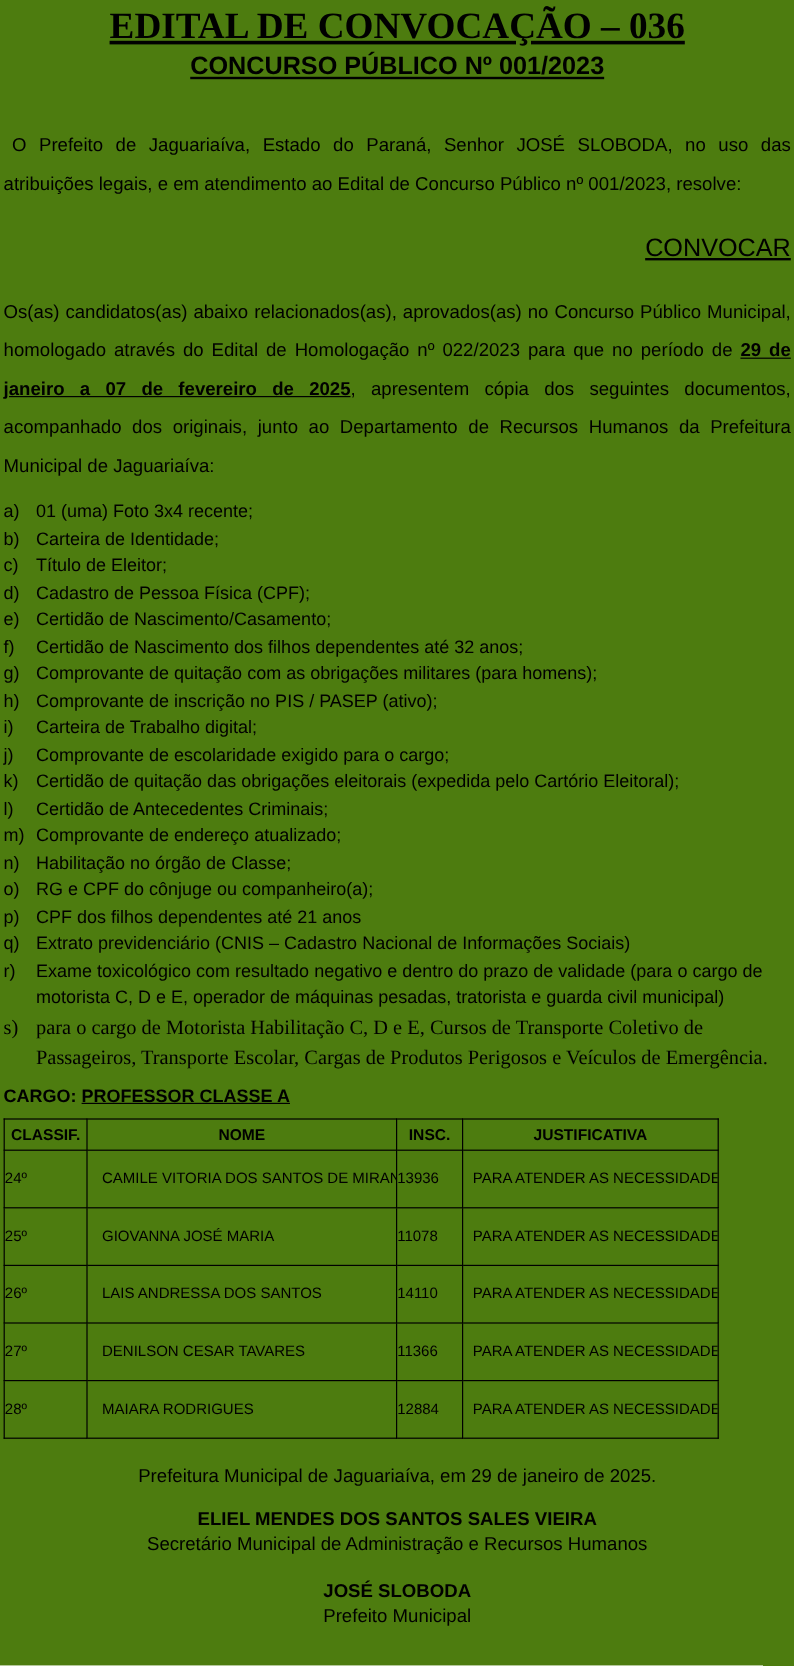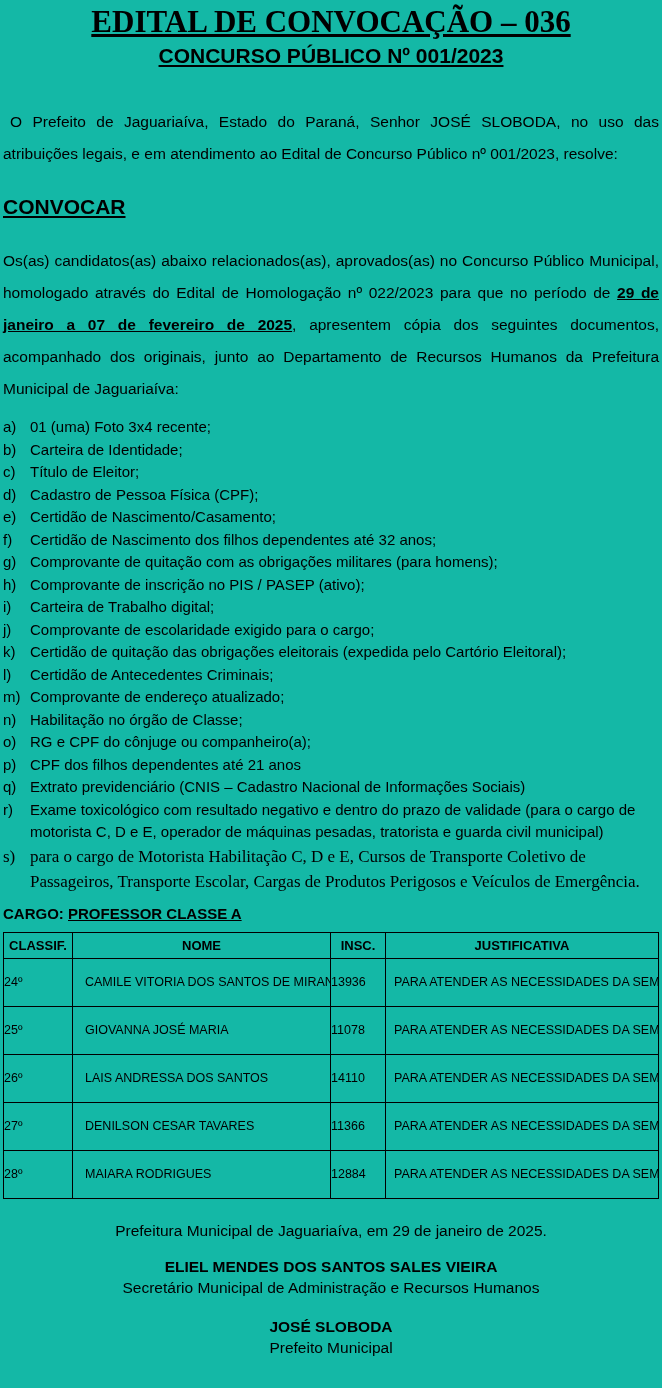--- a/index.html
+++ b/index.html
@@ -8,21 +8,21 @@
     width: 662px;
     font-family: "Liberation Sans", sans-serif;
     color: #000000;
     -webkit-font-smoothing: antialiased;
   }
   .page {
     width: 662px;
     height: 1388px;
     padding: 0 3px;
     overflow: hidden;
-    background: #14b8a6;
+    background: #4d7c0f;
   }
   .title {
     margin-top: 4px;
     text-align: center;
     font-family: "Liberation Serif", serif;
     font-weight: bold;
     font-size: 31px;
     line-height: 36px;
   }
   .title .u, .subtitle .u { text-decoration: underline; }
@@ -34,22 +34,22 @@
     line-height: 25px;
   }
   .para {
     font-size: 15.5px;
     line-height: 32px;
     text-align: justify;
   }
   .intro { margin-top: 38px; text-indent: 7px; }
   .convocar {
     margin-top: 24px;
-    text-align: left;
-    font-weight: bold;
+    text-align: right;
+    font-weight: normal;
     font-size: 21px;
     line-height: 26px;
   }
   .convocar .u { text-decoration: underline; }
   .body-para { margin-top: 25px; }
   .period-highlight { font-weight: bold; text-decoration: underline; }
   .req-list {
     margin-top: 11px;
     list-style: none;
     font-size: 15px;
@@ -65,21 +65,21 @@
   }
   .cargo {
     margin-top: 10px;
     font-size: 15px;
     font-weight: bold;
     line-height: 20px;
   }
   .cargo .u { text-decoration: underline; text-align: center; }
   table.conv-table {
     margin-top: 8px;
-    width: 656px;
+    width: 596px;
     border-collapse: collapse;
     table-layout: fixed;
   }
   .conv-table th, .conv-table td {
     border: 1px solid #000000;
     vertical-align: middle;
     overflow: hidden;
     white-space: nowrap;
   }
   .conv-table th {

